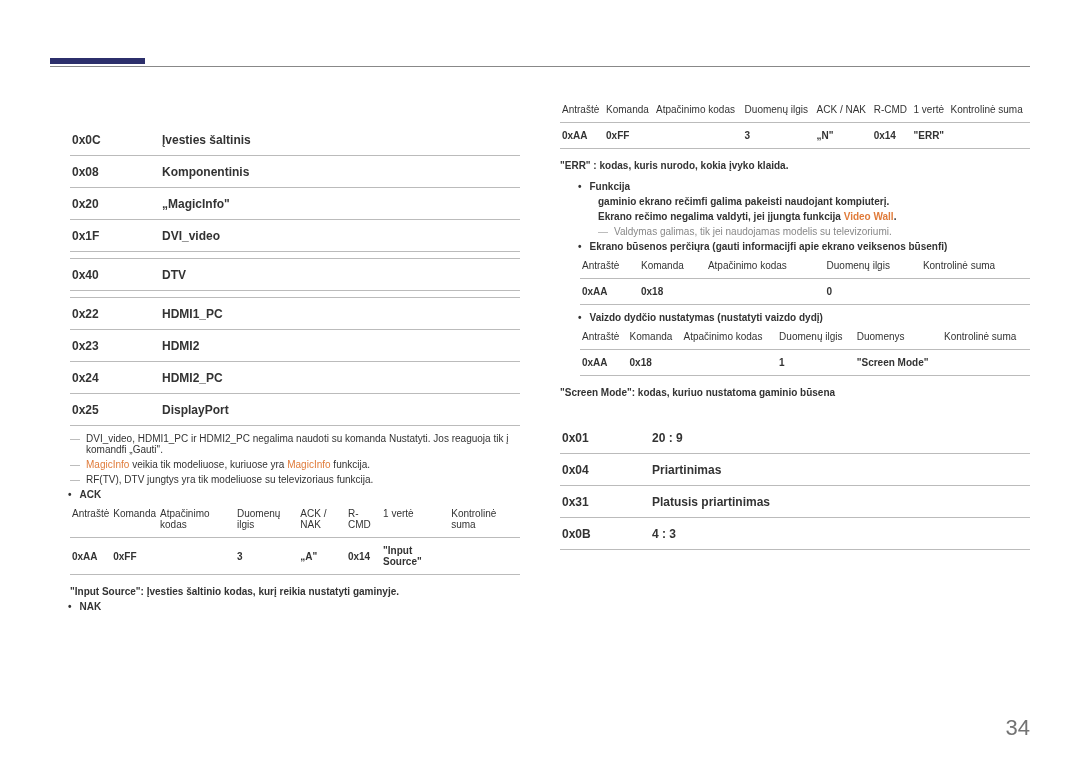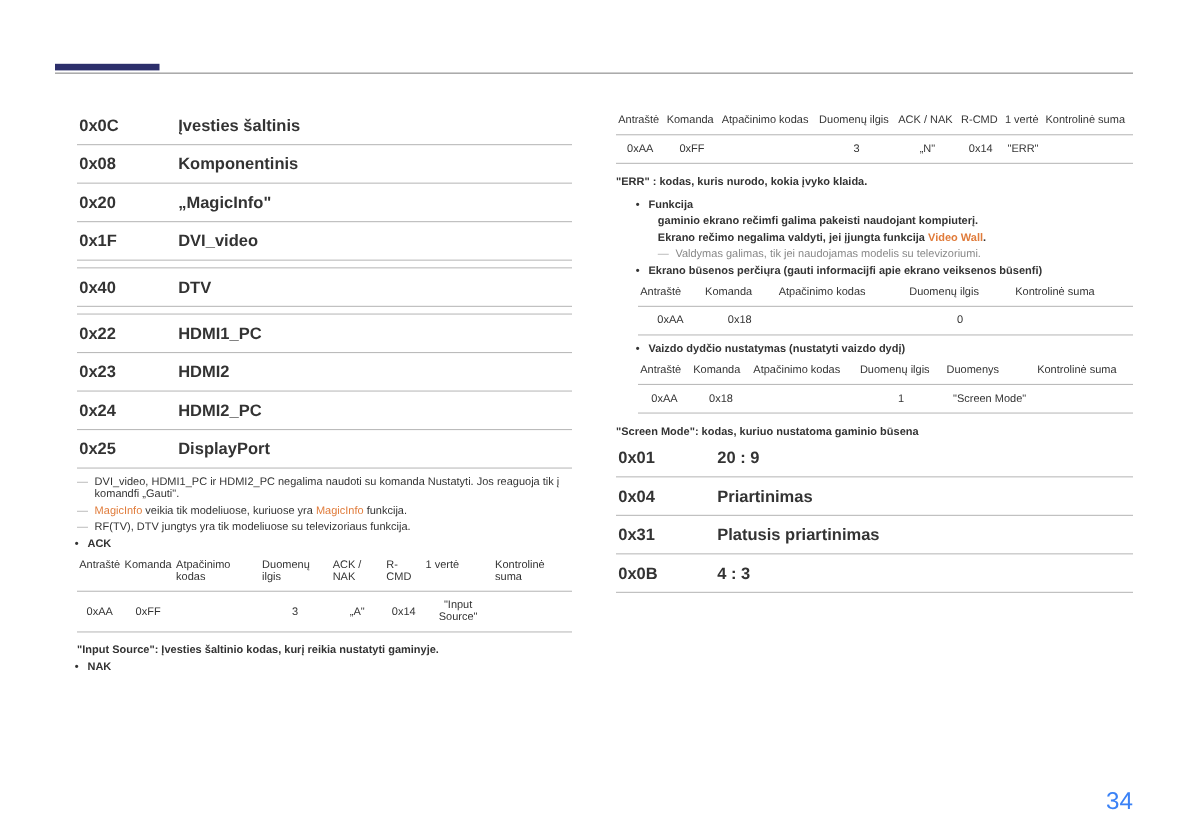--- a/index.html
+++ b/index.html
@@ -31,45 +31,45 @@
   .columns {
     position: absolute;
     top: 100px;
     left: 50px;
     right: 50px;
     bottom: 60px;
     display: flex;
     gap: 40px;
   }
   .col { flex: 1; }
-  table.codeTable { width: calc(100% - 20px); margin-left:20px; border-collapse: collapse; font-size:15px; }
+  table.codeTable { width: calc(100% - 20px); margin-left:20px; border-collapse: collapse; font-size:12px;margin-top:27px; }
   table.codeTable td { padding: 6px 2px 5px 2px; vertical-align: top; font-weight: bold; }
   table.codeTable td.code { width: 90px; font-weight:bold; }
   table.codeTable td.desc { font-weight: bold; }
   table.hdr { width:100%; border-collapse: collapse; font-size:10px; }
   table.hdr th { text-align:left; font-weight:normal; padding:4px 2px; vertical-align:top; }
-  table.hdr td { text-align:center; padding:4px 2px; font-weight:normal; }
+  table.hdr td { text-align:left; padding:4px 2px; font-weight:bold; }
   .heading {
     display:inline-block;
     background: #f7e15a;
     color:#333;
     font-size:16px;
     padding:4px 10px 4px 2px;
     margin: 6px 0 8px 0;
     font-weight:normal;
   }
   .bullet-line { display:flex; margin:4px 0 4px 18px; font-weight:bold; }
   .bullet-dot { margin-right:8px; }
   .sub-note { margin:4px 0 4px 38px; }
   .dash { color:#aaa; margin-right:6px; }
   .dash-line { display:flex; margin:4px 0 4px 20px; font-weight:normal; }
   .orange { color:#e07b3a; }
   .grey { color:#888; }
   .rule-lite { border-top:1px solid #bbb; margin:3px 0; }
-  .page-num { position:absolute; right:50px; bottom:22px; font-size:22px; color:#3b82f6; }
+  .page-num { position:absolute; right:50px; bottom:22px; font-size:22px; color:#737373; }
 </style>
 </head>
 <body>
 
 <div class="accent-bar"></div>
 <div class="top-rule"></div>
 
 <div class="columns">
 
   <div class="col">

